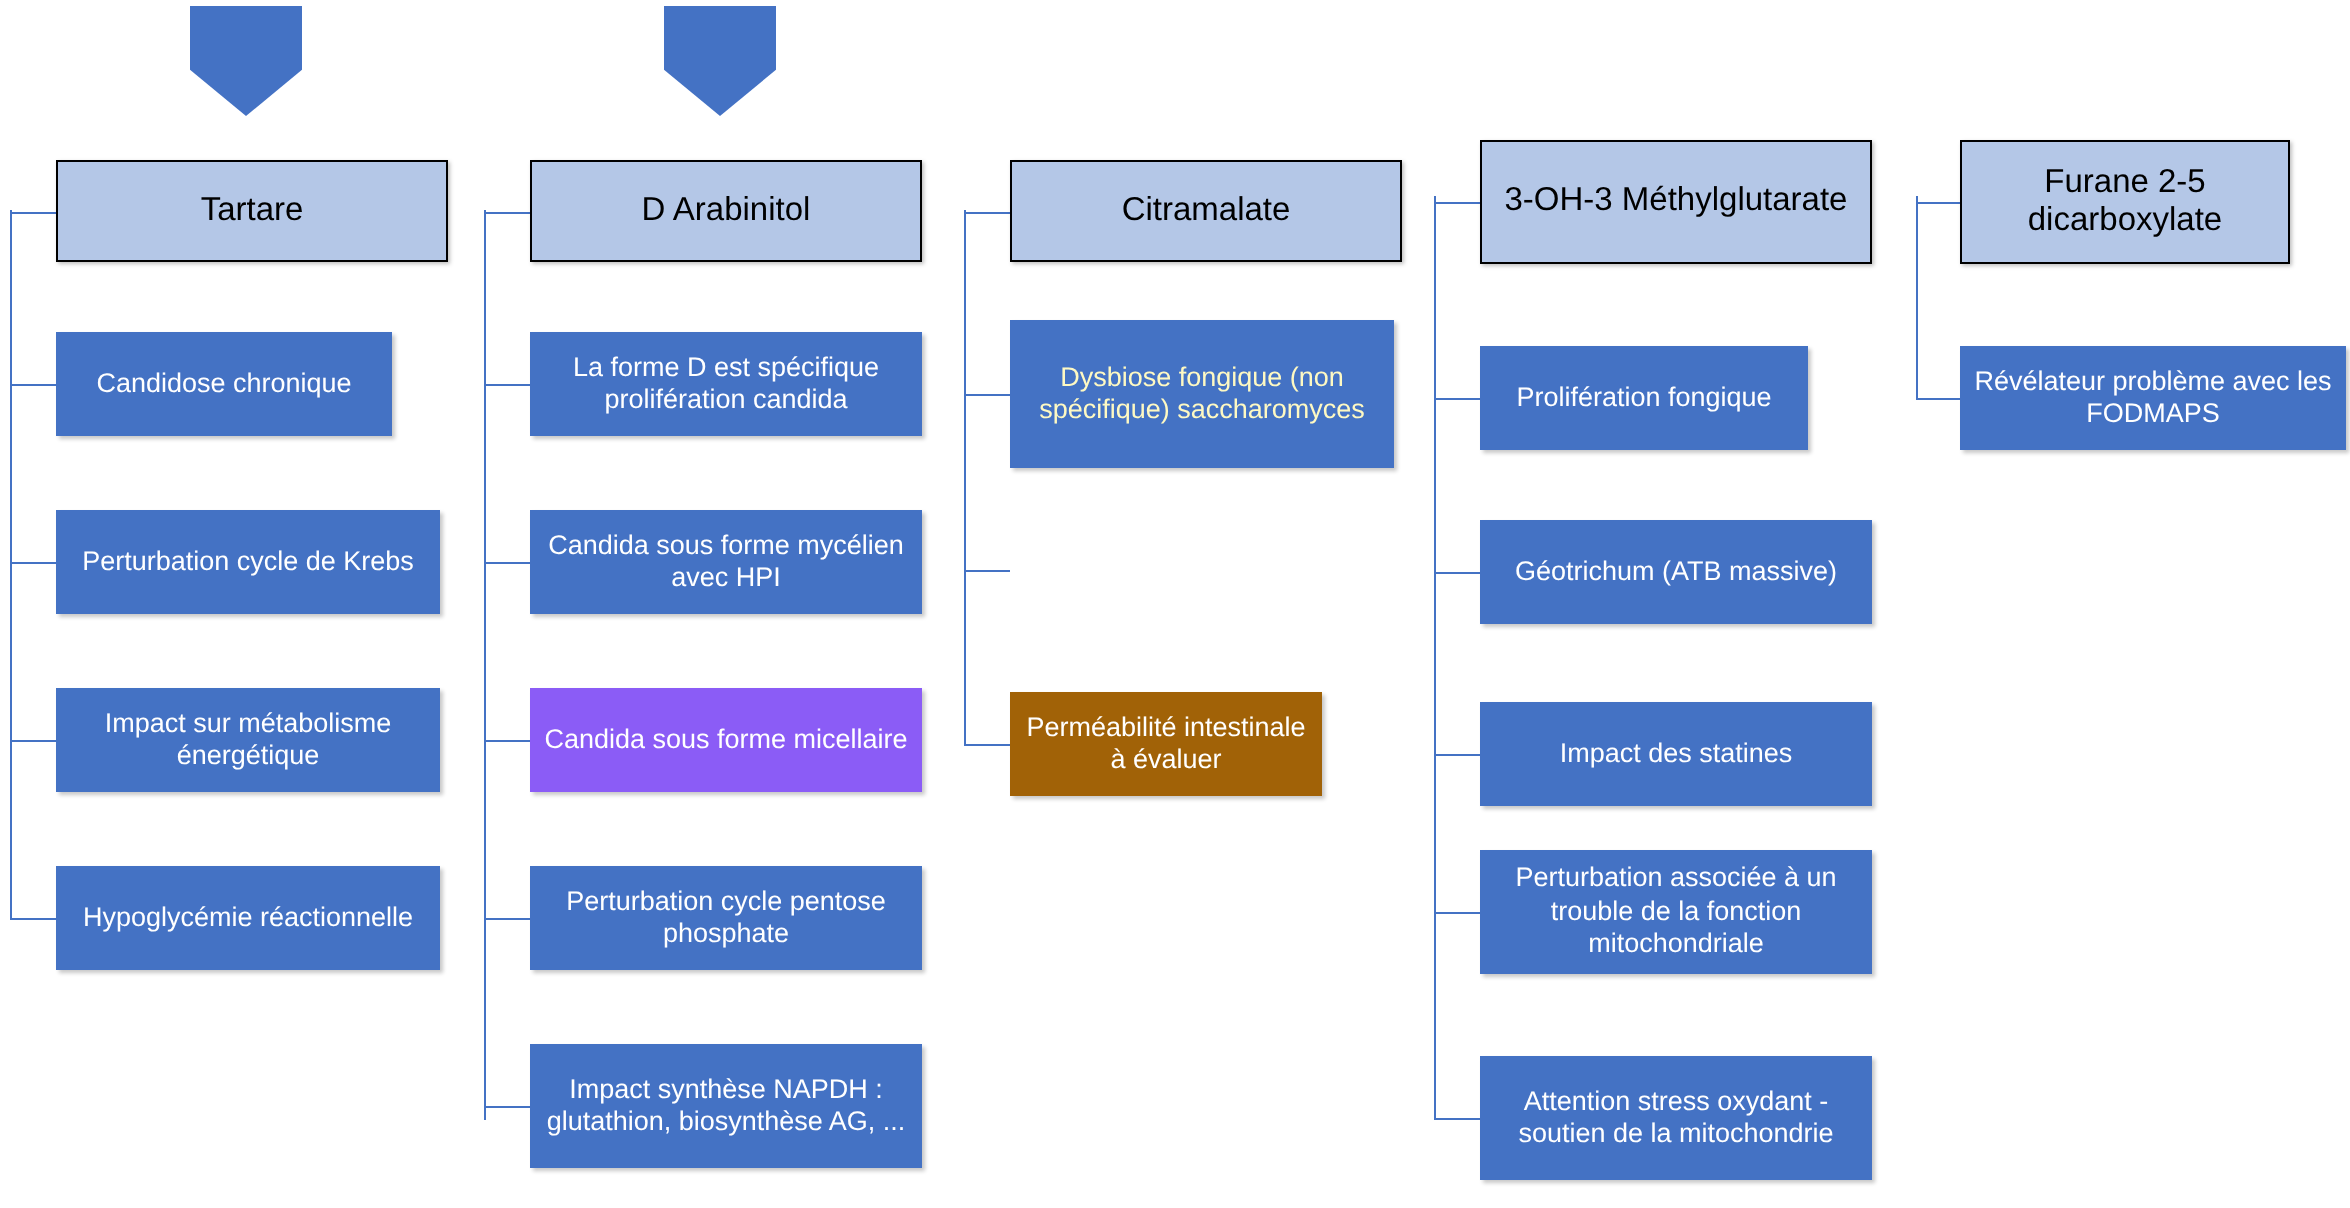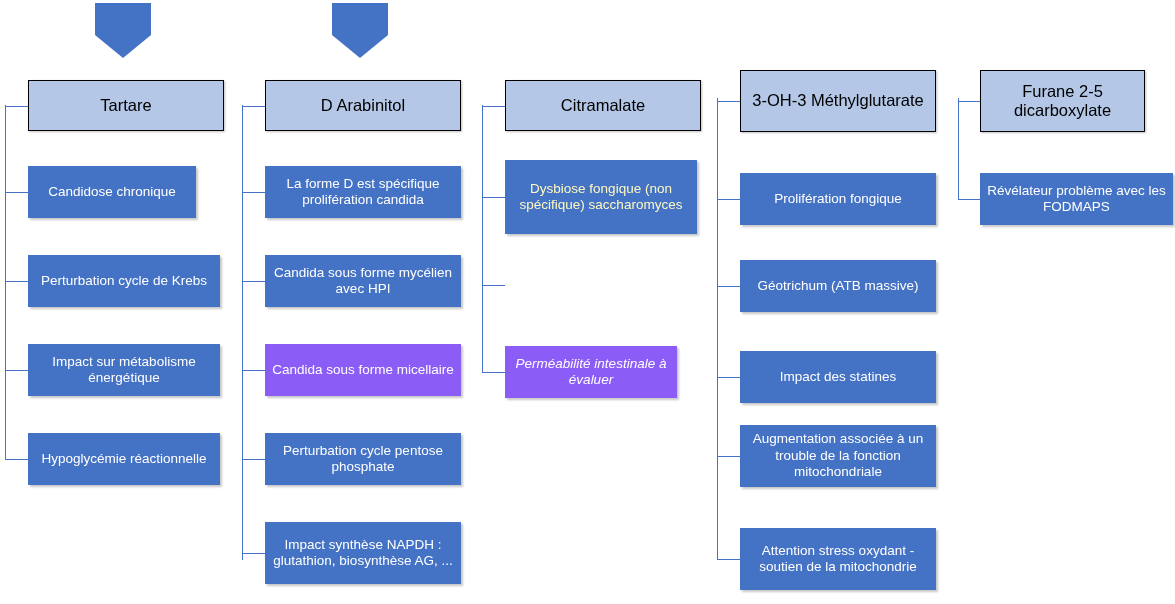--- a/index.html
+++ b/index.html
@@ -119,43 +119,43 @@
     <div class="branch" style="left: 482px; top: 105.5px; width: 23px; background: rgb(68, 114, 196);"></div>
     <div class="header-box" style="left: 505px; top: 80px; width: 196px; height: 51px; background: rgb(180, 199, 231); border-color: rgb(0, 0, 0); color: rgb(0, 0, 0);">
       <span>Citramalate</span>
     </div>
     <div class="branch" style="left: 482px; top: 197px; width: 23px; background: rgb(68, 114, 196);"></div>
     <div class="child-box" style="left: 505px; top: 160px; width: 192px; height: 74px; background: rgb(68, 114, 196); color: #fef9c3;">
       <span>Dysbiose fongique (non spécifique) saccharomyces</span>
     </div>
     <div class="branch" style="left: 482px; top: 285px; width: 23px; background: rgb(68, 114, 196);"></div>
     <div class="branch" style="left: 482px; top: 372px; width: 23px; background: rgb(68, 114, 196);"></div>
-    <div class="child-box" style="left: 505px; top: 346px; width: 172px; height: 52px; background: #8b5cf6; color: rgb(255, 255, 255); font-style: italic;">
+    <div class="child-box" style="left: 505px; top: 346px; width: 156px; height: 52px; background: #a16207; color: rgb(255, 255, 255);">
       <span>Perméabilité intestinale à évaluer</span>
     </div>
     <div class="spine" style="left: 717px; top: 98px; height: 462px; background: rgb(68, 114, 196);"></div>
     <div class="branch" style="left: 717px; top: 101px; width: 23px; background: rgb(68, 114, 196);"></div>
     <div class="header-box" style="left: 740px; top: 70px; width: 196px; height: 62px; background: rgb(180, 199, 231); border-color: rgb(0, 0, 0); color: rgb(0, 0, 0);">
       <span>3-OH-3 Méthylglutarate</span>
     </div>
     <div class="branch" style="left: 717px; top: 199px; width: 23px; background: rgb(68, 114, 196);"></div>
-    <div class="child-box" style="left: 740px; top: 173px; width: 196px; height: 52px; background: rgb(68, 114, 196); color: rgb(255, 255, 255);">
+    <div class="child-box" style="left: 740px; top: 173px; width: 164px; height: 52px; background: rgb(68, 114, 196); color: rgb(255, 255, 255);">
       <span>Prolifération fongique</span>
     </div>
     <div class="branch" style="left: 717px; top: 286px; width: 23px; background: rgb(68, 114, 196);"></div>
     <div class="child-box" style="left: 740px; top: 260px; width: 196px; height: 52px; background: rgb(68, 114, 196); color: rgb(255, 255, 255);">
       <span>Géotrichum (ATB massive)</span>
     </div>
     <div class="branch" style="left: 717px; top: 377px; width: 23px; background: rgb(68, 114, 196);"></div>
     <div class="child-box" style="left: 740px; top: 351px; width: 196px; height: 52px; background: rgb(68, 114, 196); color: rgb(255, 255, 255);">
       <span>Impact des statines</span>
     </div>
     <div class="branch" style="left: 717px; top: 456px; width: 23px; background: rgb(68, 114, 196);"></div>
     <div class="child-box" style="left: 740px; top: 425px; width: 196px; height: 62px; background: rgb(68, 114, 196); color: rgb(255, 255, 255);">
-      <span>Augmentation associée à un trouble de la fonction mitochondriale</span>
+      <span>Perturbation associée à un trouble de la fonction mitochondriale</span>
     </div>
     <div class="branch" style="left: 717px; top: 559px; width: 23px; background: rgb(68, 114, 196);"></div>
     <div class="child-box" style="left: 740px; top: 528px; width: 196px; height: 62px; background: rgb(68, 114, 196); color: rgb(255, 255, 255);">
       <span>Attention stress oxydant - soutien de la mitochondrie</span>
     </div>
     <div class="spine" style="left: 958px; top: 98px; height: 102px; background: rgb(68, 114, 196);"></div>
     <div class="branch" style="left: 958px; top: 101px; width: 22px; background: rgb(68, 114, 196);"></div>
     <div class="header-box" style="left: 980px; top: 70px; width: 165px; height: 62px; background: rgb(180, 199, 231); border-color: rgb(0, 0, 0); color: rgb(0, 0, 0);">
       <span>Furane 2-5 dicarboxylate</span>
     </div>

